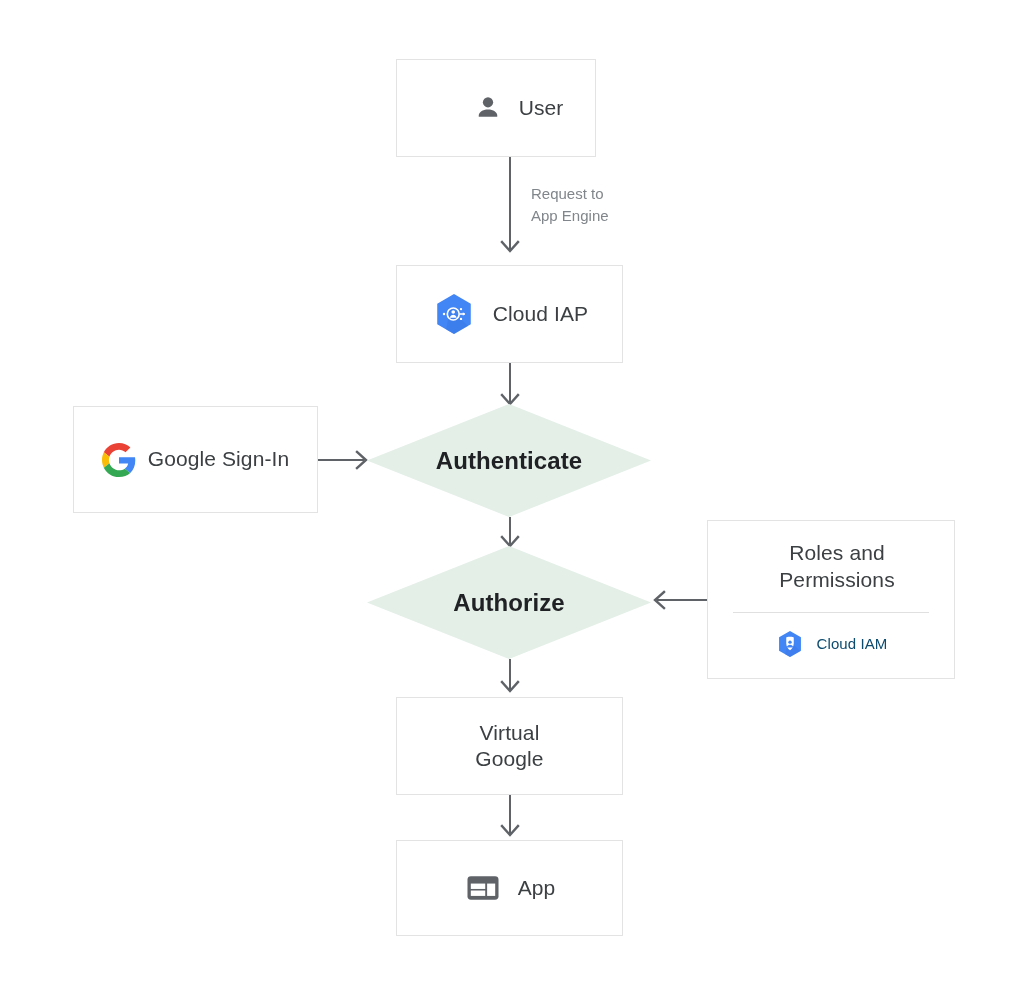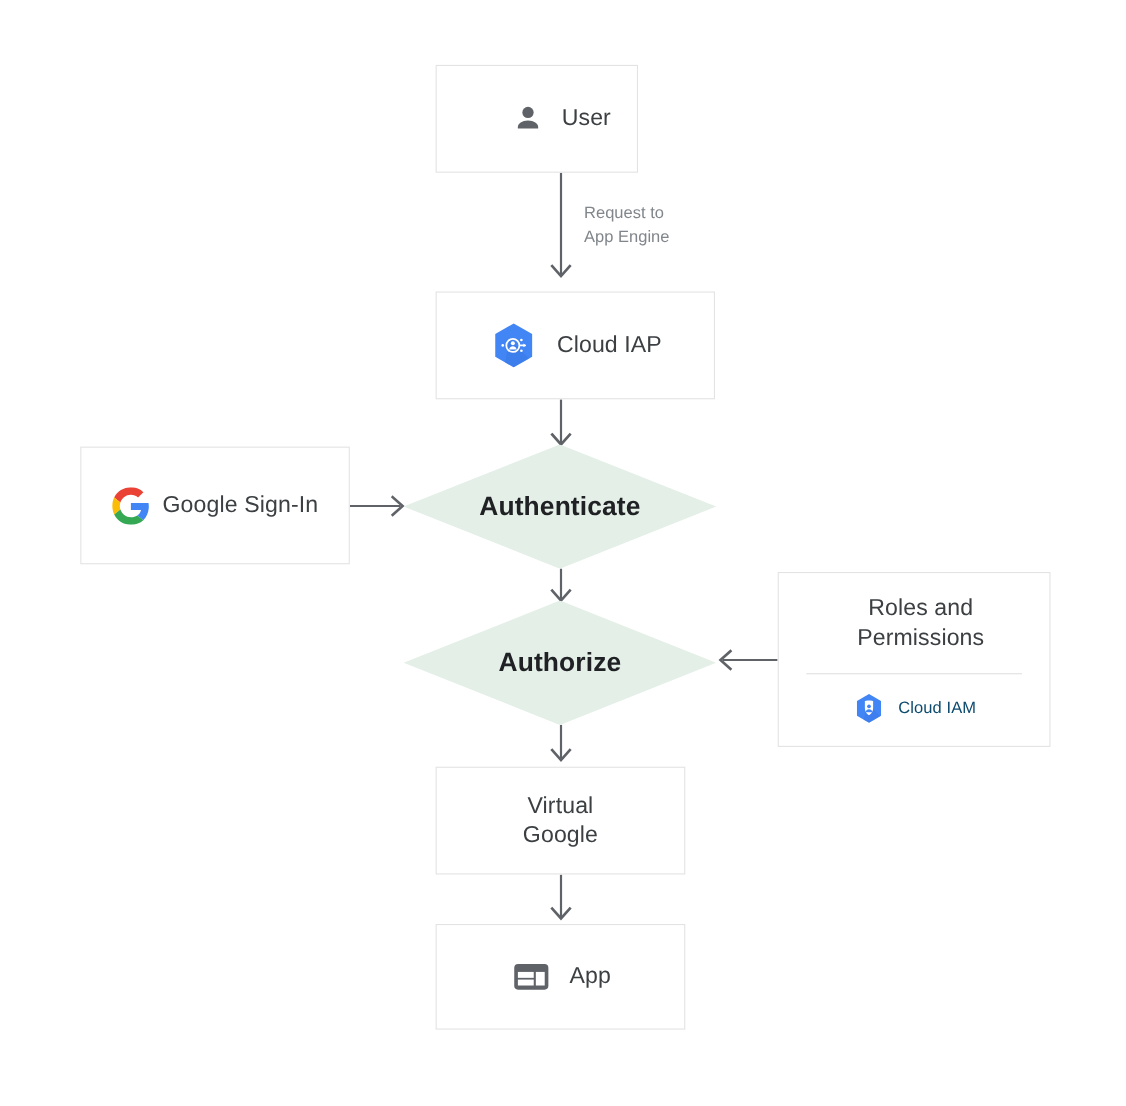--- a/index.html
+++ b/index.html
@@ -175,33 +175,33 @@
 
     <g>
       <line class="edge-line" x1="510" y1="795" x2="510" y2="834"></line>
       <polyline class="edge-head" points="502,826 510,835 518,826"></polyline>
     </g>
   </svg>
 
   <div class="edge-label" style="left:531px; top:183px; width:130px;">Request to
 App Engine</div>
 
-  <div class="node-box" style="left:396px; top:59px; width:184px; height:98px;padding-left:44px;">
+  <div class="node-box" style="left:396px; top:59px; width:200px; height:98px;padding-left:44px;">
     <div class="node-row">
       <span class="icon">
         <svg width="30" height="30" viewBox="0 0 24 24">
           <circle cx="12" cy="7.4" r="4.1" fill="#5f6368"></circle>
           <path d="M12 13.2c-4.3 0-7.4 2.2-7.4 4.7V19h14.8v-1.1c0-2.5-3.1-4.7-7.4-4.7z" fill="#5f6368"></path>
         </svg>
       </span>
       <span class="node-label">User</span>
     </div>
   </div>
 
-  <div class="node-box" style="left:396px; top:265px; width:254px; height:98px;">
+  <div class="node-box" style="left:396px; top:265px; width:227px; height:98px;">
     <div class="node-row">
       <span class="icon">
         <svg width="46" height="46" viewBox="0 0 48 48">
           <defs>
             <clipPath id="hexClipIap">
               <path d="M24 3.2 L41.5 13.2 L41.5 34.8 L24 44.8 L6.5 34.8 L6.5 13.2 Z"></path>
             </clipPath>
           </defs>
           <path d="M24 3.2 L41.5 13.2 L41.5 34.8 L24 44.8 L6.5 34.8 L6.5 13.2 Z" fill="#4285f4"></path>
           <g clip-path="url(#hexClipIap)">

